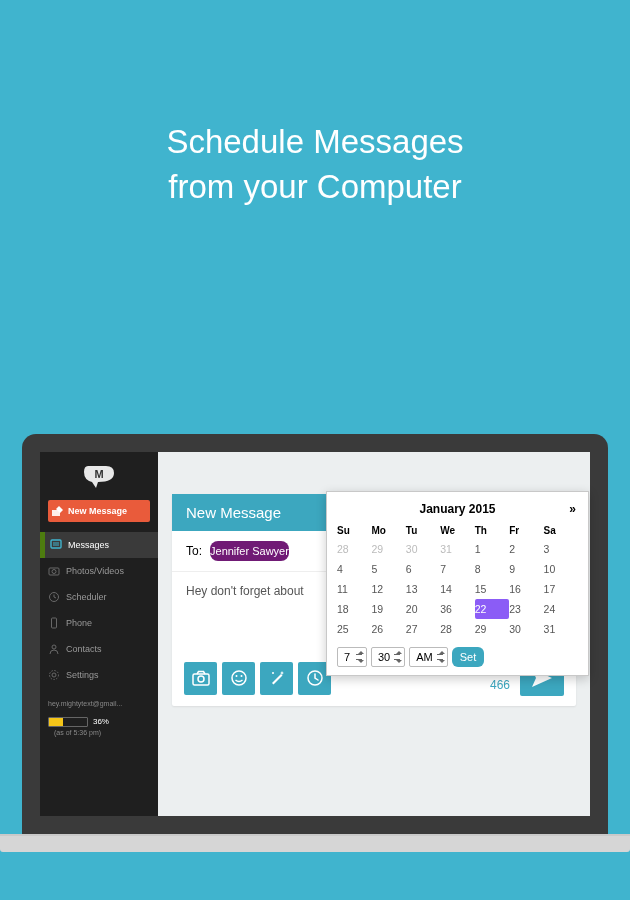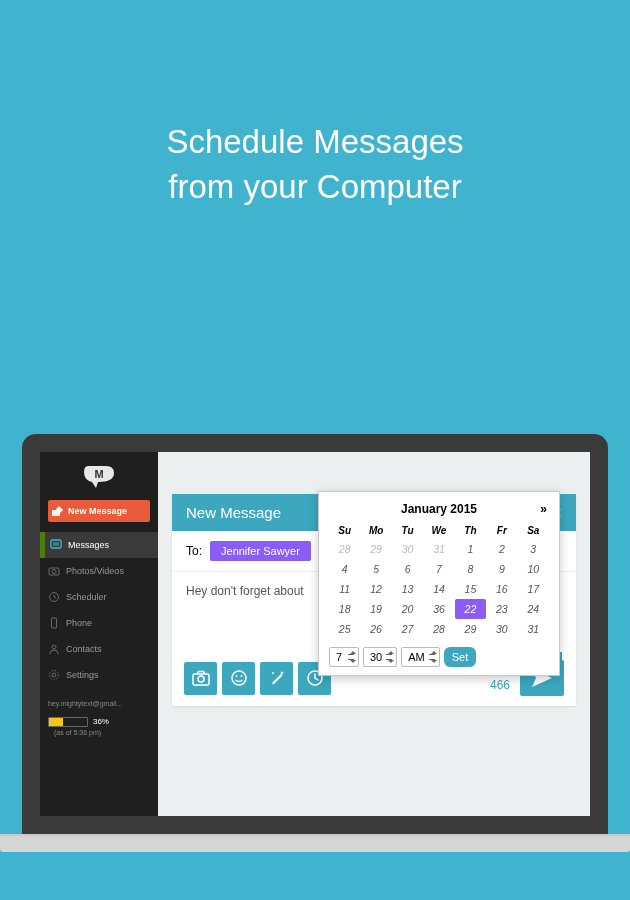--- a/index.html
+++ b/index.html
@@ -144,24 +144,24 @@
 .close-x { cursor:pointer; font-size:14px; font-weight:bold; }
 .to-row {
   display: flex;
   align-items: center;
   padding: 10px 14px;
   border-bottom: 1px solid #eee;
   font-size: 12px;
   gap: 8px;
 }
 .to-chip {
-  background: #8b5cf6;
-  color: #fff;
-  padding: 4px 11px;
-  border-radius: 2px;
+  background: #701a75;
+  color: #fff;
+  padding: 4px 0;
+  border-radius: 8px;
   font-size: 11px;
 }
 .msg-body {
   padding: 12px 14px 8px;
   font-size: 12px;
   color: #555;
   min-height: 80px;
 }
 .toolbar-row {
   padding: 8px 12px 10px;
@@ -207,23 +207,23 @@
   font-size:11px; color:#555;
 }
 .save-draft .sd-b {
   background:#3ca7bf; width:18px; height:22px;
   display:flex;align-items:center;justify-content:center;
 }
 
 
 .calendar {
   position: absolute;
-  left: 146px;
+  left: 154px;
   top: -3px;
-  width: 242px;
+  width: 263px;
   background: #fff;
   border: 1px solid #c8c8c8;
   box-shadow: 0 3px 10px rgba(0,0,0,.2);
   padding: 10px 10px 8px;
   z-index: 50;
   font-size: 11px;
 }
 .cal-title {
   text-align: center;
   font-weight: bold;
@@ -231,22 +231,21 @@
   position: relative;
   margin-bottom: 6px;
 }
 .cal-next {
   position: absolute; right: 2px; top: 0;
   cursor:pointer; font-weight:bold;
 }
 .cal-grid {
   display: grid;
   grid-template-columns: repeat(7, 1fr);
-  text-align: center;
-  font-style: italic;
+  text-align: left;
 }
 .cal-dow {
   font-weight: bold;
   padding: 3px 0;
   font-size: 10px;
 }
 .cal-day {
   padding: 4px 0;
   cursor: pointer;
   color: #555;

